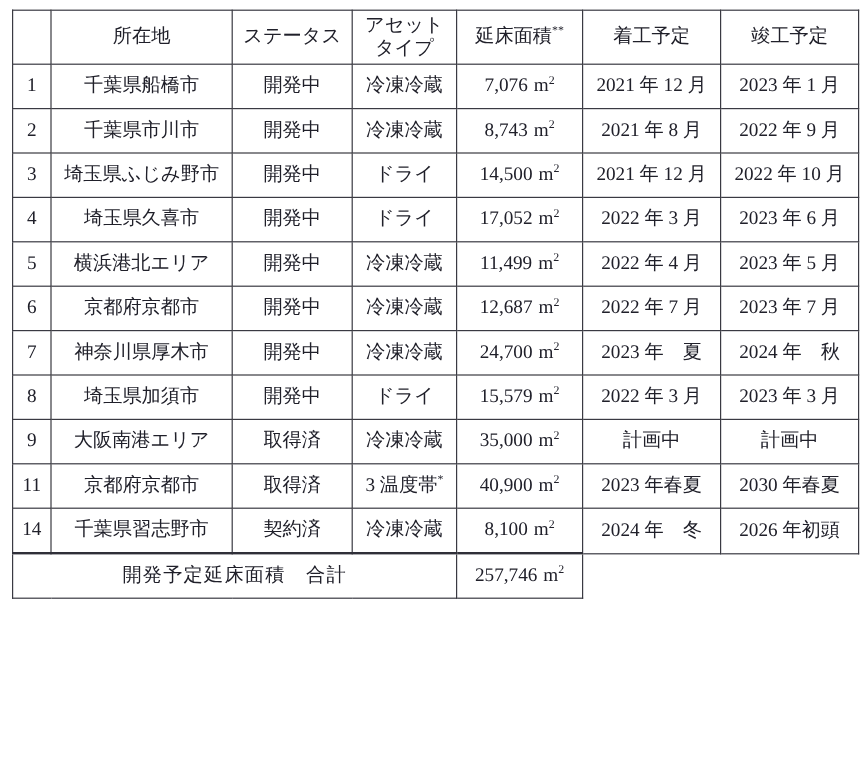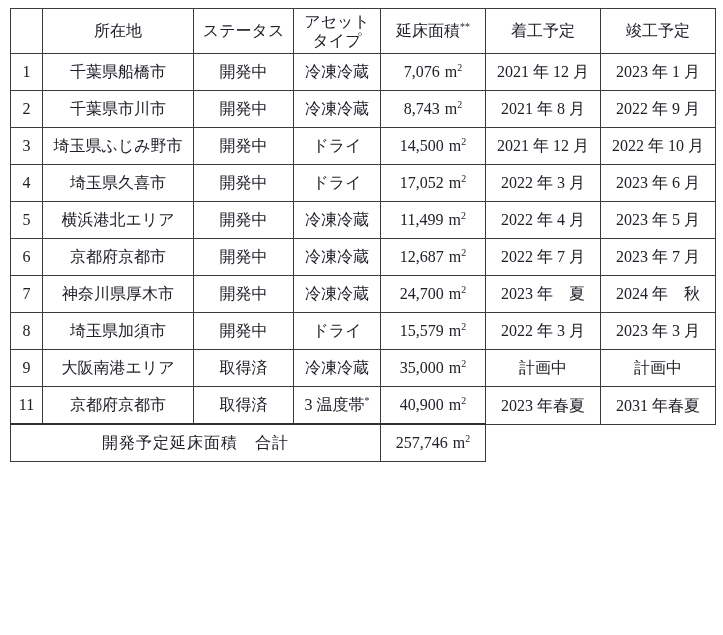--- a/index.html
+++ b/index.html
@@ -208,25 +208,34 @@
   </tr>
 
 
   <tr>
     <td>11</td>
     <td class="loc"><span class="cellu">京都府京都市</span></td>
     <td><span class="cellu">取得済</span></td>
     <td><span class="cellu"><span>3 温度帯</span><sup>*</sup></span></td>
     <td class="area"><span class="cellu"><span>40,900</span><span class="unit">m</span><sup>2</sup></span></td>
     <td><span class="cellu">2023 年春夏</span></td>
-    <td><span class="cellu">2031 年春夏</span></td>
-  </tr>
-
-
-
+    <td><span class="cellu">2030 年春夏</span></td>
+  </tr>
+
+
+
+  <tr>
+    <td>14</td>
+    <td class="loc"><span class="cellu">千葉県習志野市</span></td>
+    <td><span class="cellu">契約済</span></td>
+    <td><span class="cellu"><span>冷凍冷蔵</span><sup></sup></span></td>
+    <td class="area"><span class="cellu"><span>8,100</span><span class="unit">m</span><sup>2</sup></span></td>
+    <td><span class="cellu">2024 年　冬</span></td>
+    <td><span class="cellu">2026 年初頭</span></td>
+  </tr>
 </tbody>
       <tfoot>
         <tr class="trow">
           <td class="total-label" colspan="4">開発予定延床面積　合計</td>
           <td class="area total-area"><span>257,746</span><span class="unit">m</span><sup>2</sup></td>
           <td class="blank" colspan="2"></td>
         </tr>
       </tfoot>
     </table>
   </div>

